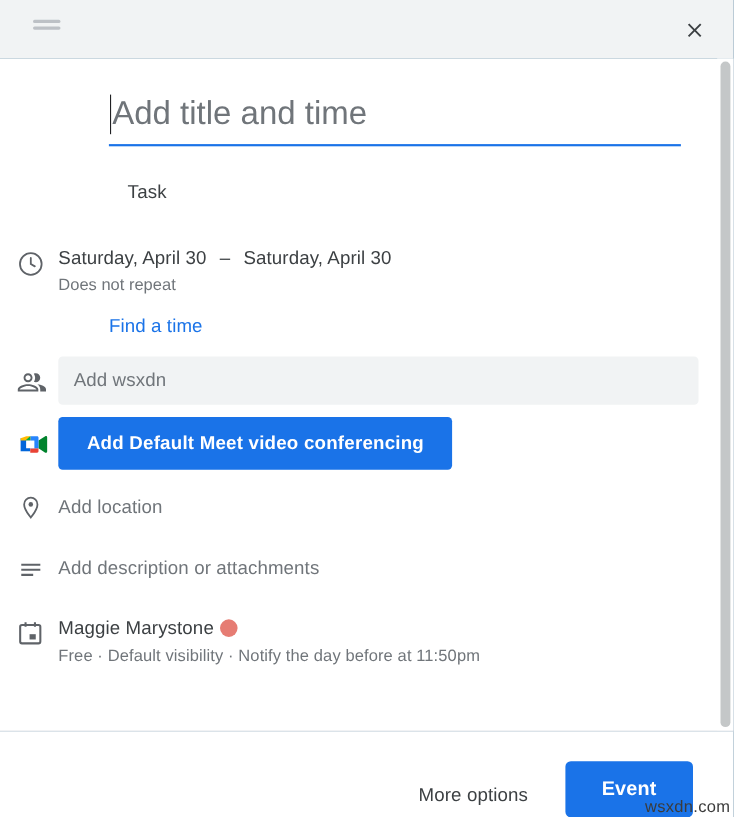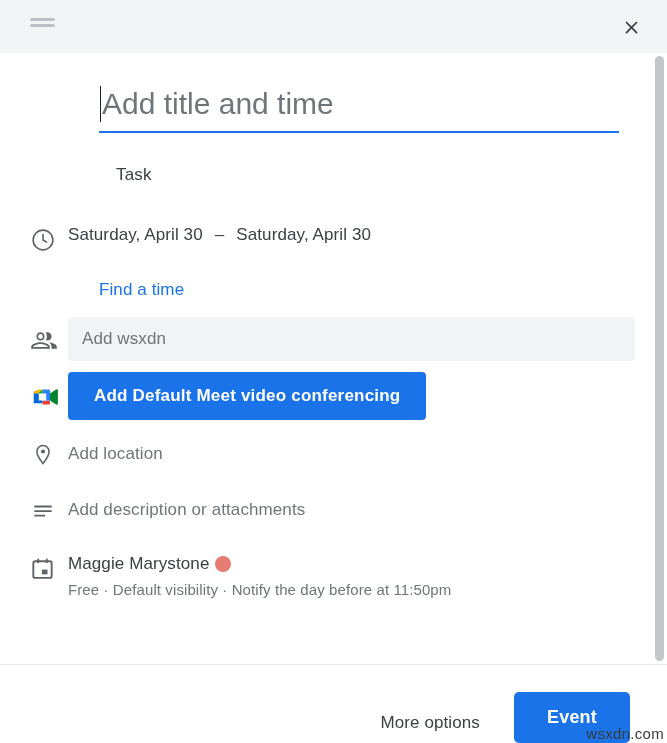--- a/index.html
+++ b/index.html
@@ -131,21 +131,21 @@
   .tab.active {
     background: #e8f0fe;
     color: #1a73e8;
     font-weight: 500;
   }
 
   
   .row {
     display: flex;
     align-items: flex-start;
-    padding-left: 30px;
+    padding-left: 15px;
     min-height: 40px;
   }
   .row-icon {
     flex: 0 0 38px;
     width: 38px;
     display: flex;
     align-items: center;
     justify-content: flex-start;
     color: #5f6368;
     padding-top: 2px;
@@ -344,20 +344,21 @@
           <circle cx="12" cy="12" r="9.1" fill="none" stroke="currentColor" stroke-width="1.5"></circle>
           <path fill="none" stroke="currentColor" stroke-width="1.5" stroke-linecap="round" d="M12 6.9V12l3.4 2"></path>
         </svg>
       </div>
       <div class="row-content">
         <div class="when-main">
           <span class="date-chunk">Saturday, April 30</span>
           <span class="date-dash">–</span>
           <span class="date-chunk">Saturday, April 30</span>
         </div>
+        <div class="repeat">Does not repeat</div>
       </div>
     </div>
 
 
     <div class="findtime-row">
       <span class="find-a-time">Find a time</span>
     </div>
 
     <div class="row guests-row">
       <div class="row-icon">

